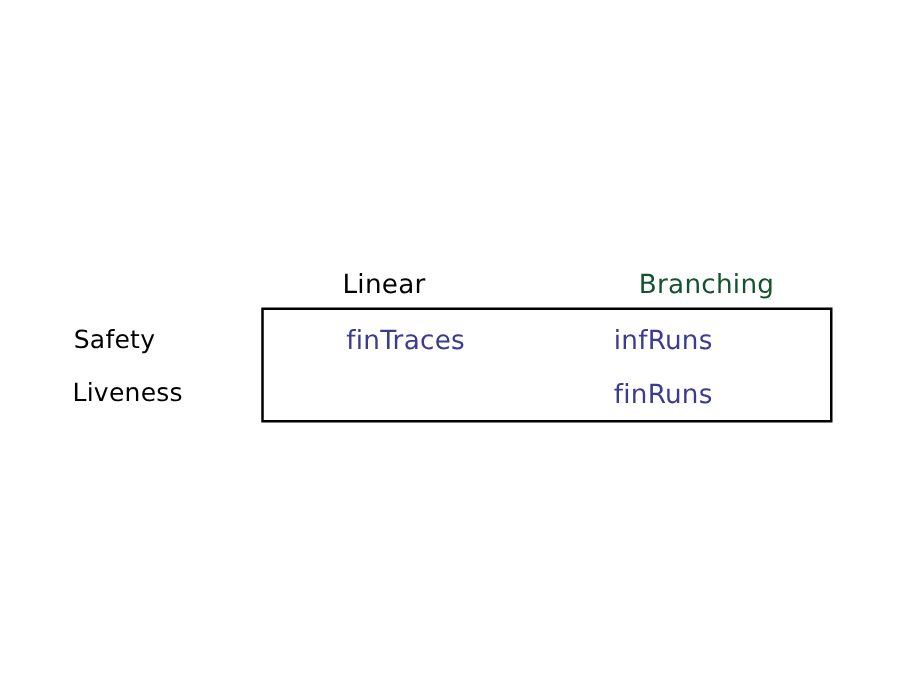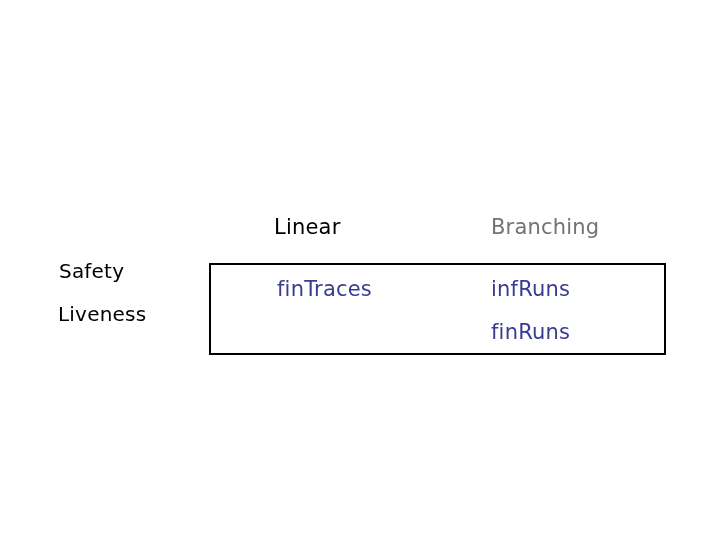--- a/index.html
+++ b/index.html
@@ -51,21 +51,20 @@
   
   #matrix-box {
     position: absolute;
     left: 209px;
     top: 246px;
     width: 457px;
     height: 92px;
     box-sizing: border-box;
     border: 2px solid #000000;
     background: #ffffff;
-    margin-top: 17px;
   }
 
   
   .cell {
     position: absolute;
     font-size: 21px;
     line-height: 26px;
     white-space: nowrap;
     letter-spacing: 0.2px;
   }
@@ -75,21 +74,21 @@
   #cell-liveness-linear    { left: 66px; top: 54px; }
   #cell-liveness-branching { left: 280px; top: 54px; }
 </style>
 </head>
 <body style="background: rgb(255, 255, 255);">
 
 <div id="slide" style="background: rgb(255, 255, 255);">
 
   <div id="col-header-linear" class="col-header" style="color: rgb(0, 0, 0);">Linear</div>
 
-  <div id="col-header-branching" class="col-header" style="color: #737373;">Branching</div>
+  <div id="col-header-branching" class="col-header" style="color: #14532d; margin-left: 20px;">Branching</div>
 
   <div id="row-header-safety" class="row-header" style="color: rgb(0, 0, 0);">Safety</div>
 
   <div id="row-header-liveness" class="row-header" style="color: rgb(0, 0, 0);">Liveness</div>
 
   <div id="matrix-box" style="border-color: rgb(0, 0, 0); background: rgb(255, 255, 255);">
 
     <div id="cell-safety-linear" class="cell" style="color: rgb(59, 59, 145);">finTraces</div>
 
     <div id="cell-safety-branching" class="cell" style="color: rgb(59, 59, 145);">infRuns</div>

